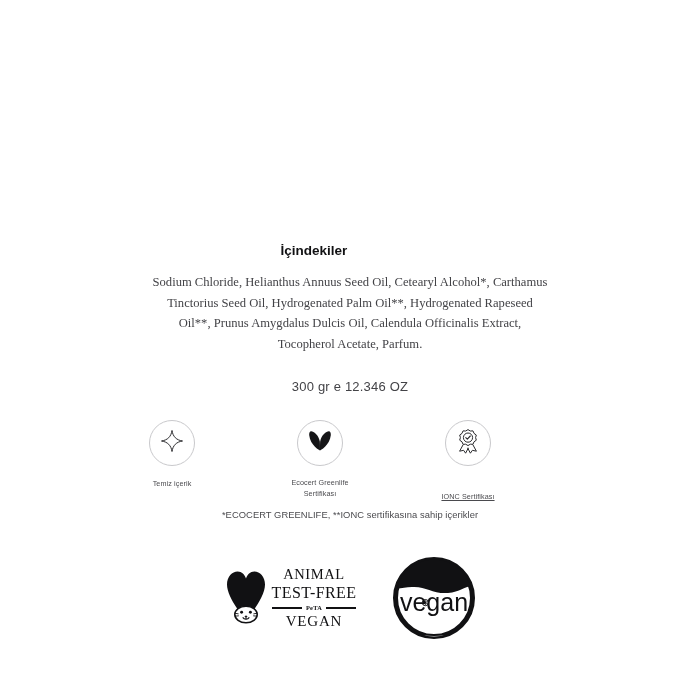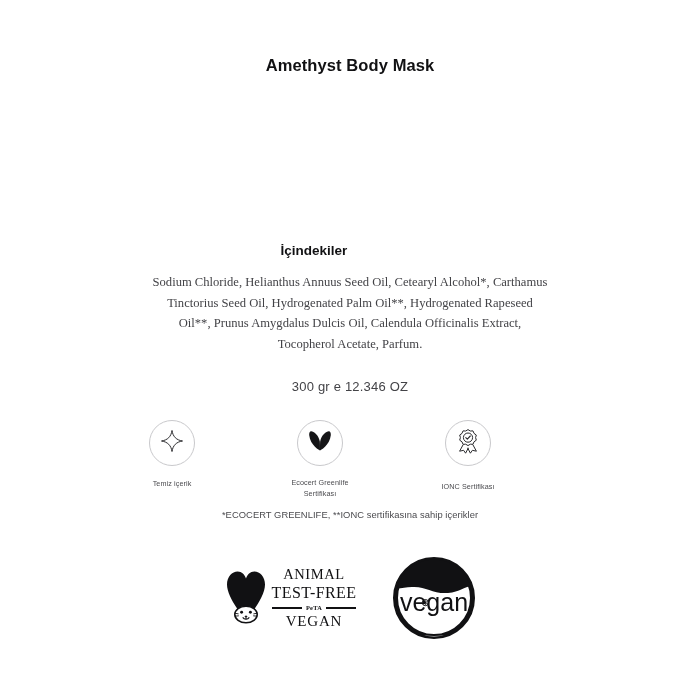--- a/index.html
+++ b/index.html
@@ -116,21 +116,21 @@
   .badge-label {
     margin-top: 12px;
     text-align: center;
     font-size: 7.2px;
     line-height: 11px;
     color: #4a4a4e;
     letter-spacing: 0.1px;
     white-space: pre-line;
   }
   .badge.badge-b .badge-label { margin-top: 11px; }
-  .badge.badge-c .badge-label { margin-top: 15px; }
+  .badge.badge-c .badge-label { margin-top: 25px; text-decoration: underline; }
 
   
   .footnote {
     position: absolute;
     top: 509px;
     left: 0;
     width: 700px;
     text-align: center;
     font-size: 9.4px;
     color: #4a4a4e;
@@ -201,21 +201,20 @@
     width: 84px;
     height: 84px;
     position: relative;
   }
 </style>
 </head>
 <body>
 
 <div class="page">
 
-  <div class="product-title">Amethyst Body Mask</div>
 
 
   <div class="ingredients-heading">İçindekiler</div>
   <div class="ingredients-body">Sodium Chloride, Helianthus Annuus Seed Oil, Cetearyl Alcohol*, Carthamus Tinctorius Seed Oil, Hydrogenated Palm Oil**, Hydrogenated Rapeseed Oil**, Prunus Amygdalus Dulcis Oil, Calendula Officinalis Extract, Tocopherol Acetate, Parfum.</div>
 
   <div class="weight-line">300 gr e 12.346 OZ</div>
 
   <div class="badges">
 
     <div class="badge badge-a">

